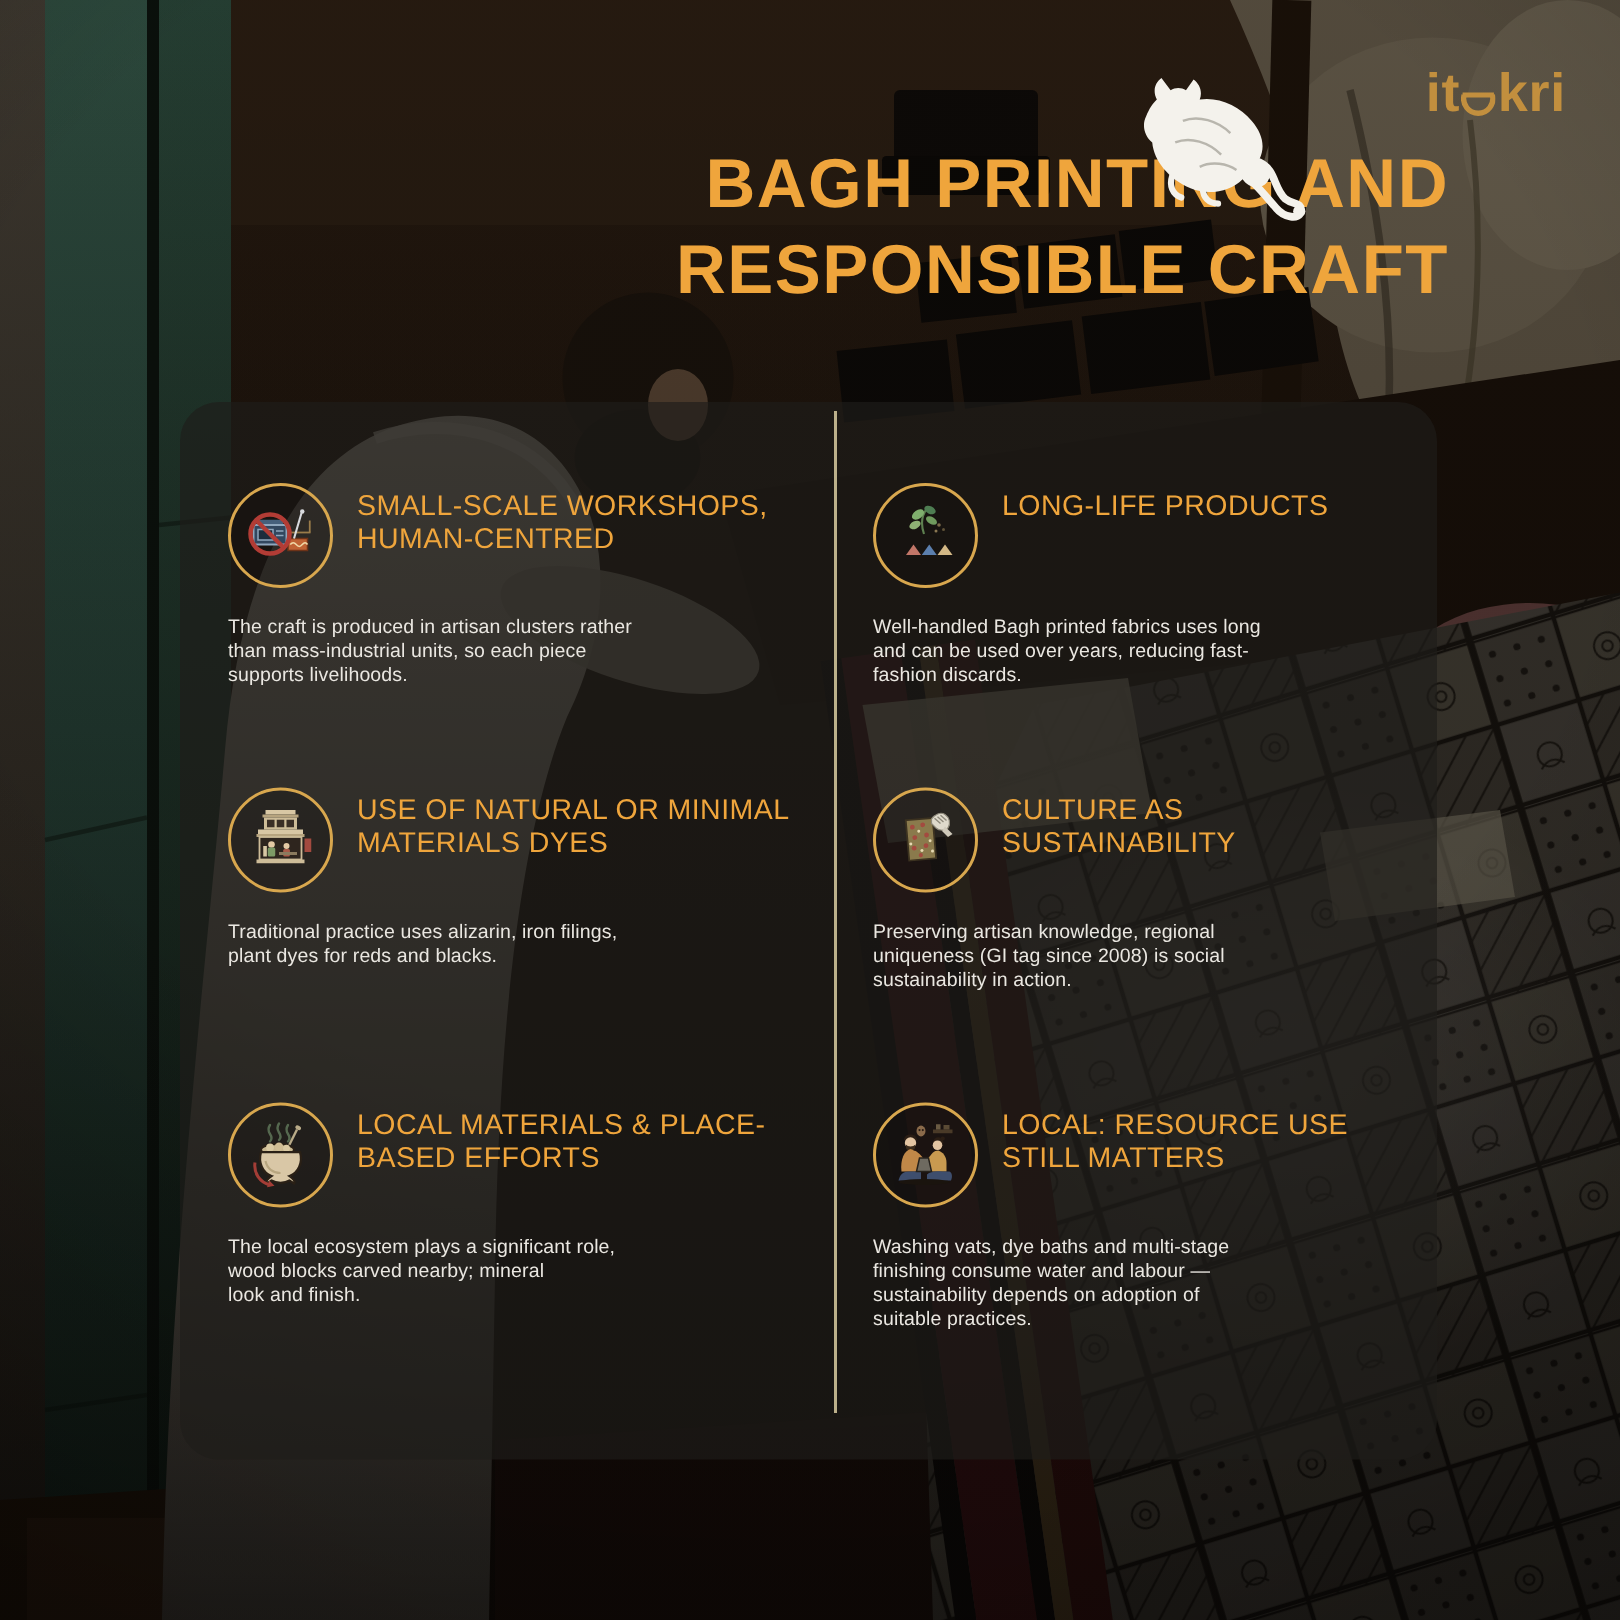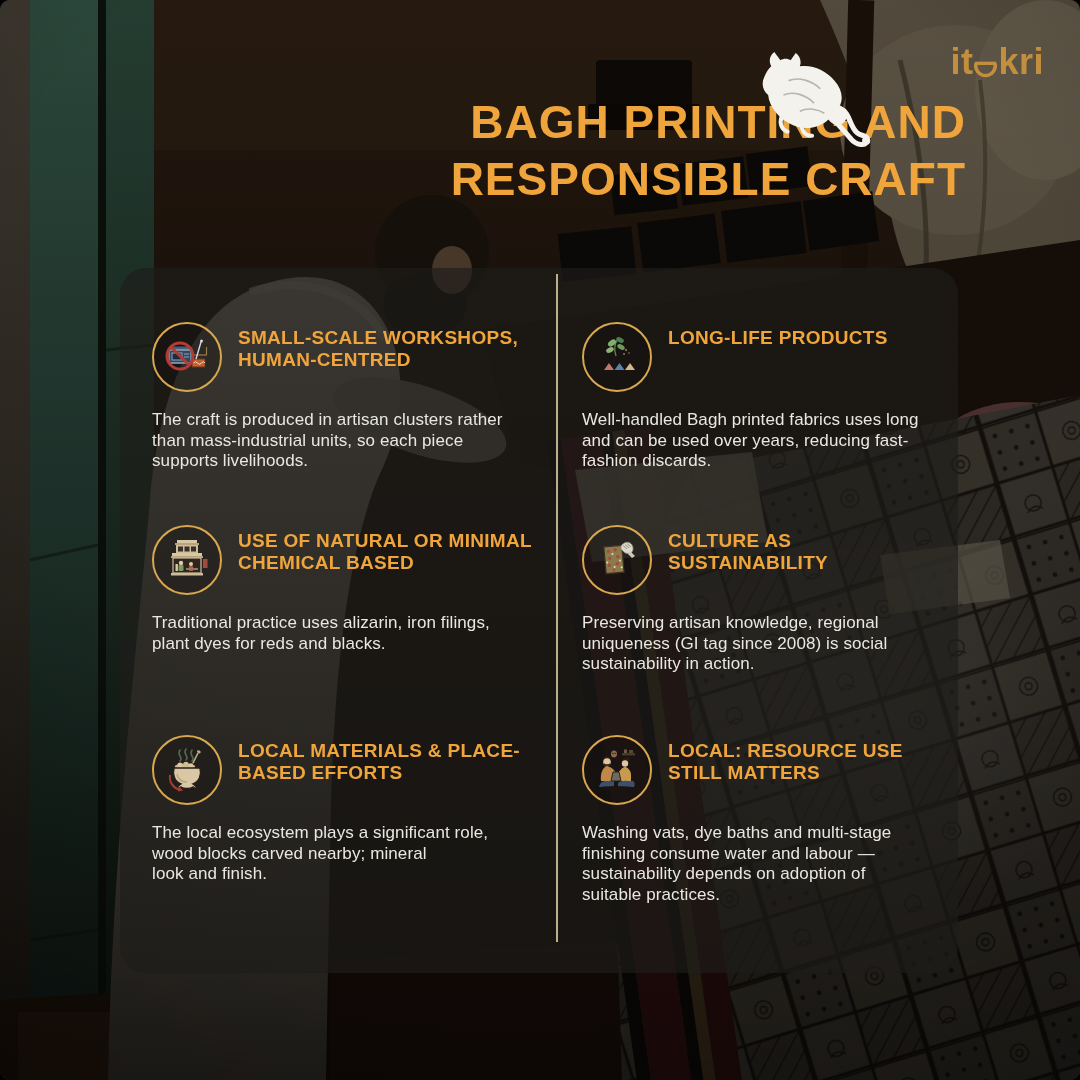--- a/index.html
+++ b/index.html
@@ -1,17 +1,17 @@
 <!DOCTYPE html>
 <html><head>
 <meta charset="utf-8">
 <style>
   html,body{margin:0;padding:0;background:#000;}
   .canvas{position:relative;width:1080px;height:1080px;overflow:hidden;background:#14100c;
-          font-family:"Liberation Sans",sans-serif;border-radius:10px;}
+          font-family:"Liberation Sans",sans-serif;}
   .bg{position:absolute;inset:0;z-index:0;}
   .overlay{position:absolute;inset:0;z-index:1;pointer-events:none;
     background:
       radial-gradient(ellipse 120% 95% at 48% 30%, rgba(0,0,0,0) 42%, rgba(0,0,0,0.45) 100%),
       linear-gradient(180deg, rgba(10,7,5,0.22) 0%, rgba(10,7,5,0.34) 55%, rgba(6,4,3,0.52) 100%);}
   .logo{position:absolute;top:44px;right:36px;z-index:3;display:flex;align-items:flex-end;
         color:#C28F3E;font-size:36px;font-weight:bold;letter-spacing:.5px;line-height:1;}
   .logo svg{width:23px;height:23px;margin:0 1px 1px 1px;}
   .title{position:absolute;top:94px;left:120px;width:846px;z-index:2;margin:0;text-align:right;
          color:#EFA53C;font-size:46px;font-weight:bold;letter-spacing:1px;line-height:1.24;}
@@ -22,23 +22,23 @@
          display:grid;grid-template-columns:390px 1fr;grid-template-rows:203px 210px 1fr;
          column-gap:40px;padding:54px 18px 24px 32px;box-sizing:border-box;}
   .divider{position:absolute;left:436px;top:6px;width:2px;height:668px;
            background:rgba(216,203,160,0.85);}
   .card{position:relative;}
   .head{display:flex;gap:16px;align-items:flex-start;}
   .icon-circle{flex:0 0 auto;width:70px;height:70px;border:2px solid #D8A74E;border-radius:50%;
                background:rgba(10,9,7,0.25);display:flex;align-items:center;justify-content:center;
                box-sizing:border-box;}
   .icon-circle svg{width:46px;height:46px;}
-  .head h3{margin:5px 0 0;color:#EFA53C;font-size:19px;font-weight:bold;letter-spacing:.3px;line-height:1.16;}
+  .head h3{margin:5px 0 0;color:#EFA53C;font-size:19px;font-weight:normal;letter-spacing:.3px;line-height:1.16;}
   .head h3 span{display:block;}
-  .card p{margin:18px 0 0;color:#EAE7E1;font-size:17px;letter-spacing:.1px;line-height:1.22;font-weight:normal;}
+  .card p{margin:18px 0 0;color:#EAE7E1;font-size:13px;letter-spacing:.1px;line-height:1.22;font-weight:normal;}
   .card p span{display:block;}
 </style>
 </head>
 <body>
 
 <div class="canvas">
 
   <svg class="bg" width="1080" height="1080" viewBox="0 0 1080 1080" aria-hidden="true">
     <defs>
       <linearGradient id="roomG" x1="0" y1="0" x2="0" y2="1">
@@ -284,21 +284,21 @@
             <circle cx="27" cy="27" r="2" fill="#e3c9a4"></circle>
               <rect x="24.8" y="29" width="4.5" height="5" rx="1" fill="#a85a48"></rect>
             <rect x="11.5" y="27" width="2.4" height="7" fill="#d8c7a4"></rect>
             <rect x="22" y="31" width="12" height="2" fill="#8a7a5e"></rect>
             <rect x="39" y="22" width="4.5" height="9" fill="#a34a3f"></rect>
             <rect x="7" y="36" width="32" height="2.5" fill="#cdbc98"></rect>
           </svg>
         </div>
         <h3>
           <span>USE OF NATURAL OR MINIMAL</span>
-          <span>CHEMICAL BASED</span>
+          <span>MATERIALS DYES</span>
         </h3>
       </div>
       <p>
         <span>Traditional practice uses alizarin, iron filings,</span>
         <span>plant dyes for reds and blacks.</span>
       </p>
     </section>
 
     <section class="card">
       <div class="head">

